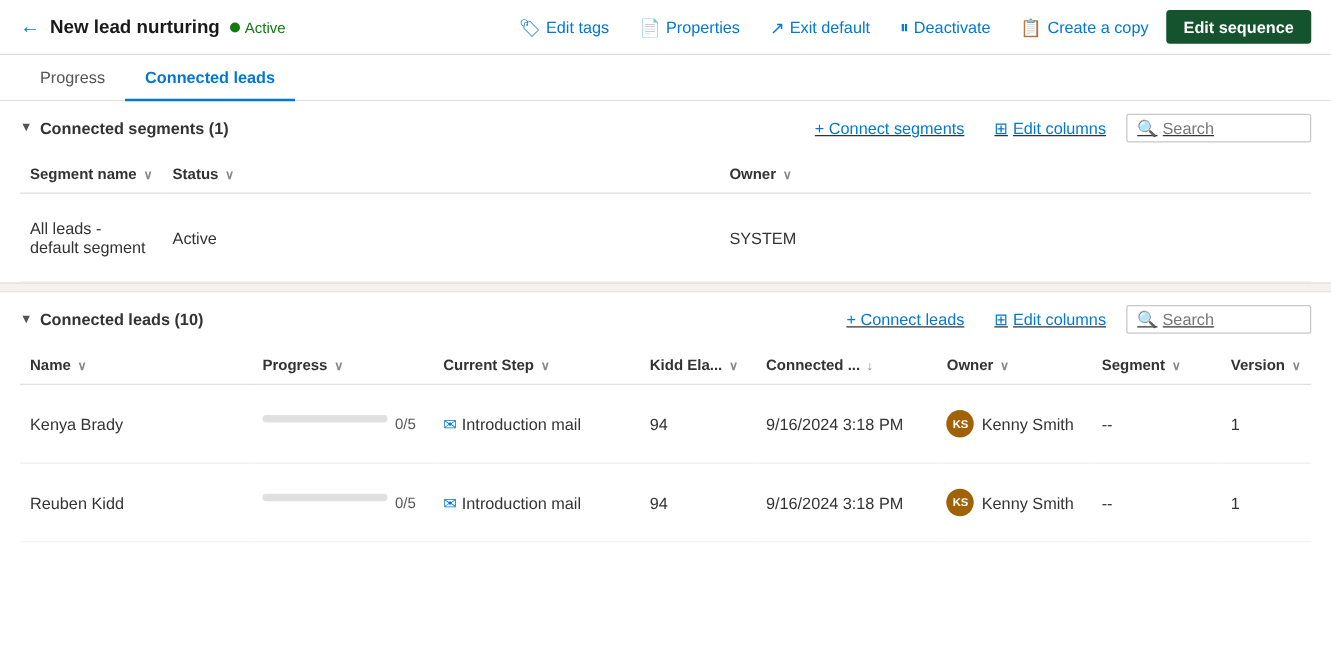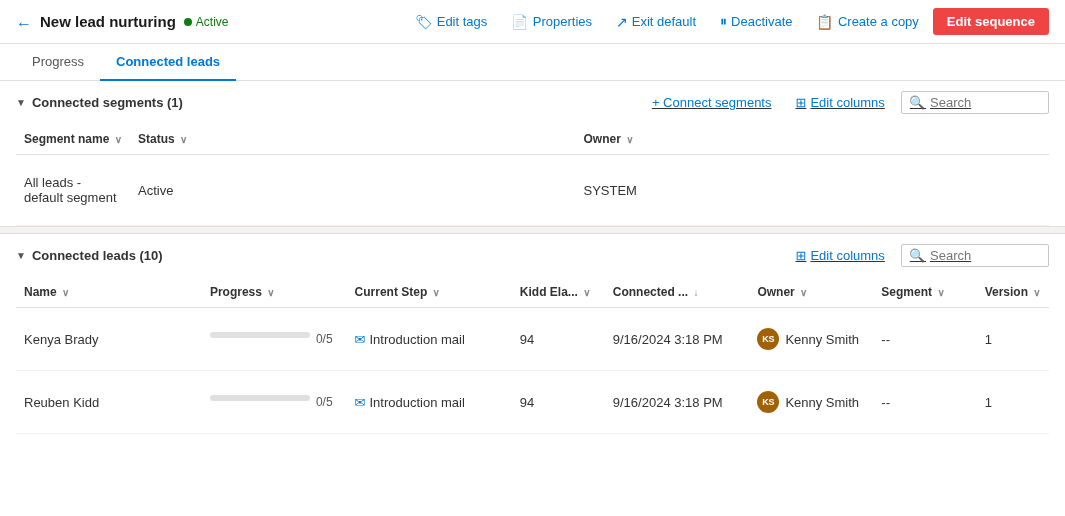--- a/index.html
+++ b/index.html
@@ -17,21 +17,21 @@
     .status-badge { display: flex; align-items: center; gap: 4px; font-size: 12px; color: #107c10; }
     .status-dot { width: 8px; height: 8px; border-radius: 50%; background: #107c10; }
     .top-header-actions { display: flex; align-items: center; gap: 4px; }
     .action-btn {
       display: flex; align-items: center; gap: 4px; padding: 4px 10px;
       border: none; background: transparent; cursor: pointer; color: #0078d4;
       font-size: 13px; border-radius: 2px;
     }
     .action-btn-icon { font-size: 14px; }
     .edit-seq-btn {
-      background: #ef4444; color: #fff; border: none; border-radius: 3px;
+      background: #14532d; color: #fff; border: none; border-radius: 3px;
       padding: 6px 14px; font-size: 13px; font-weight: 600; cursor: pointer;
     }
 
     
     .tabs { display: flex; border-bottom: 1px solid #e0e0e0; padding: 0 16px; background: #fff; }
     .tab {
       padding: 10px 16px; cursor: pointer; font-size: 13px; color: #555;
       border-bottom: 2px solid transparent; margin-bottom: -1px;
     }
     .tab.active { color: #0078d4; border-bottom: 2px solid #0078d4; font-weight: 600; }
@@ -187,20 +187,21 @@
 
 <div class="divider"></div>
 
 <div class="section">
   <div class="section-header">
     <div class="section-title">
       <span class="chevron">▼</span>
       <span>Connected leads (10)</span>
     </div>
     <div class="section-actions">
+      <button class="sec-btn">+ Connect leads</button>
       <button class="sec-btn">
         <span>⊞</span>
         <span>Edit columns</span>
       </button>
       <div class="search-box">
         <span class="search-icon">🔍</span>
         <input type="text" placeholder="Search" style="">
       </div>
     </div>
   </div>

